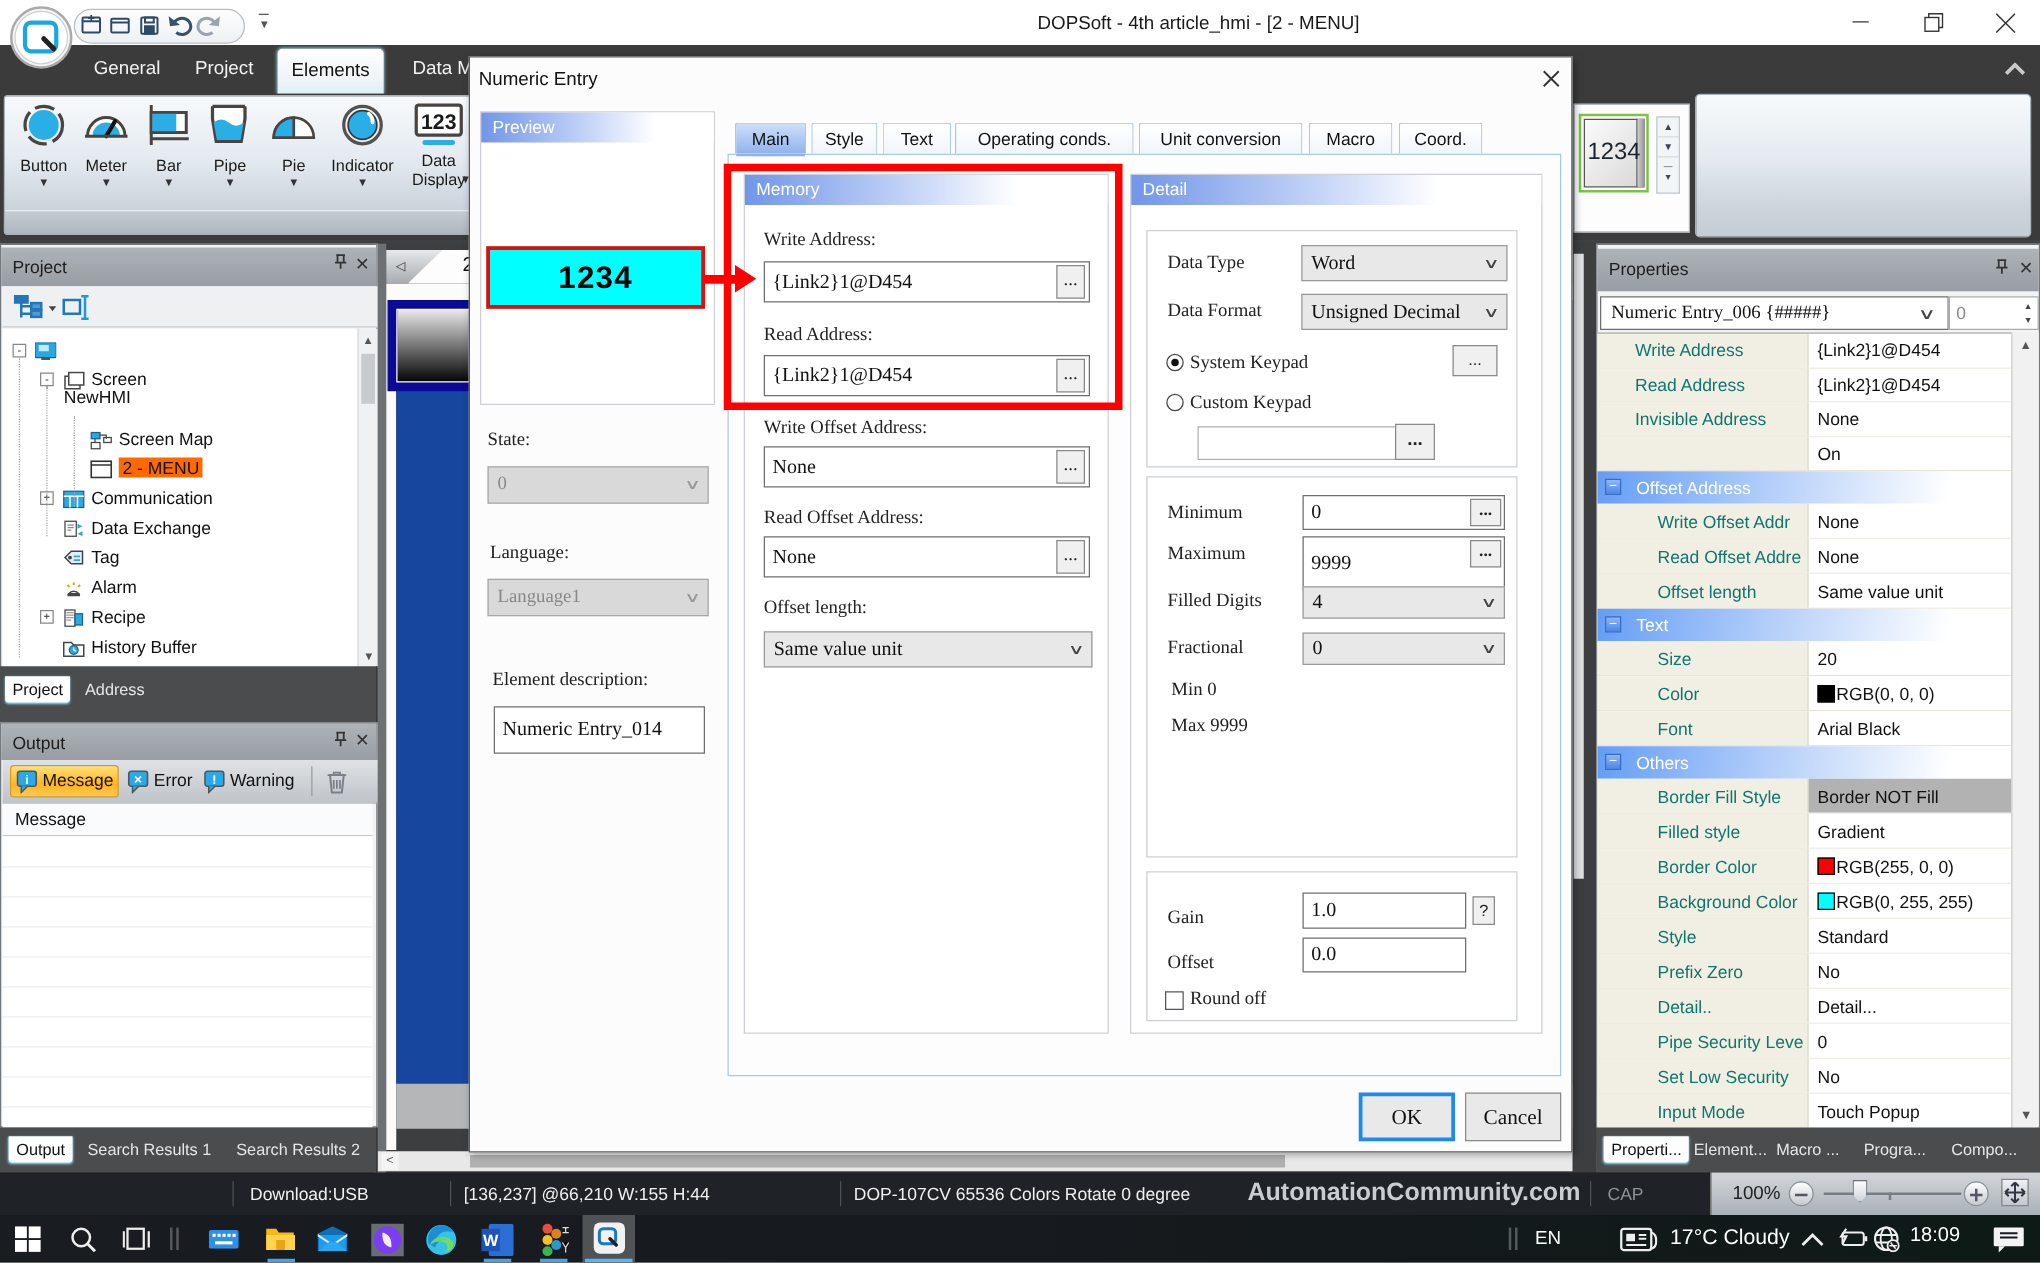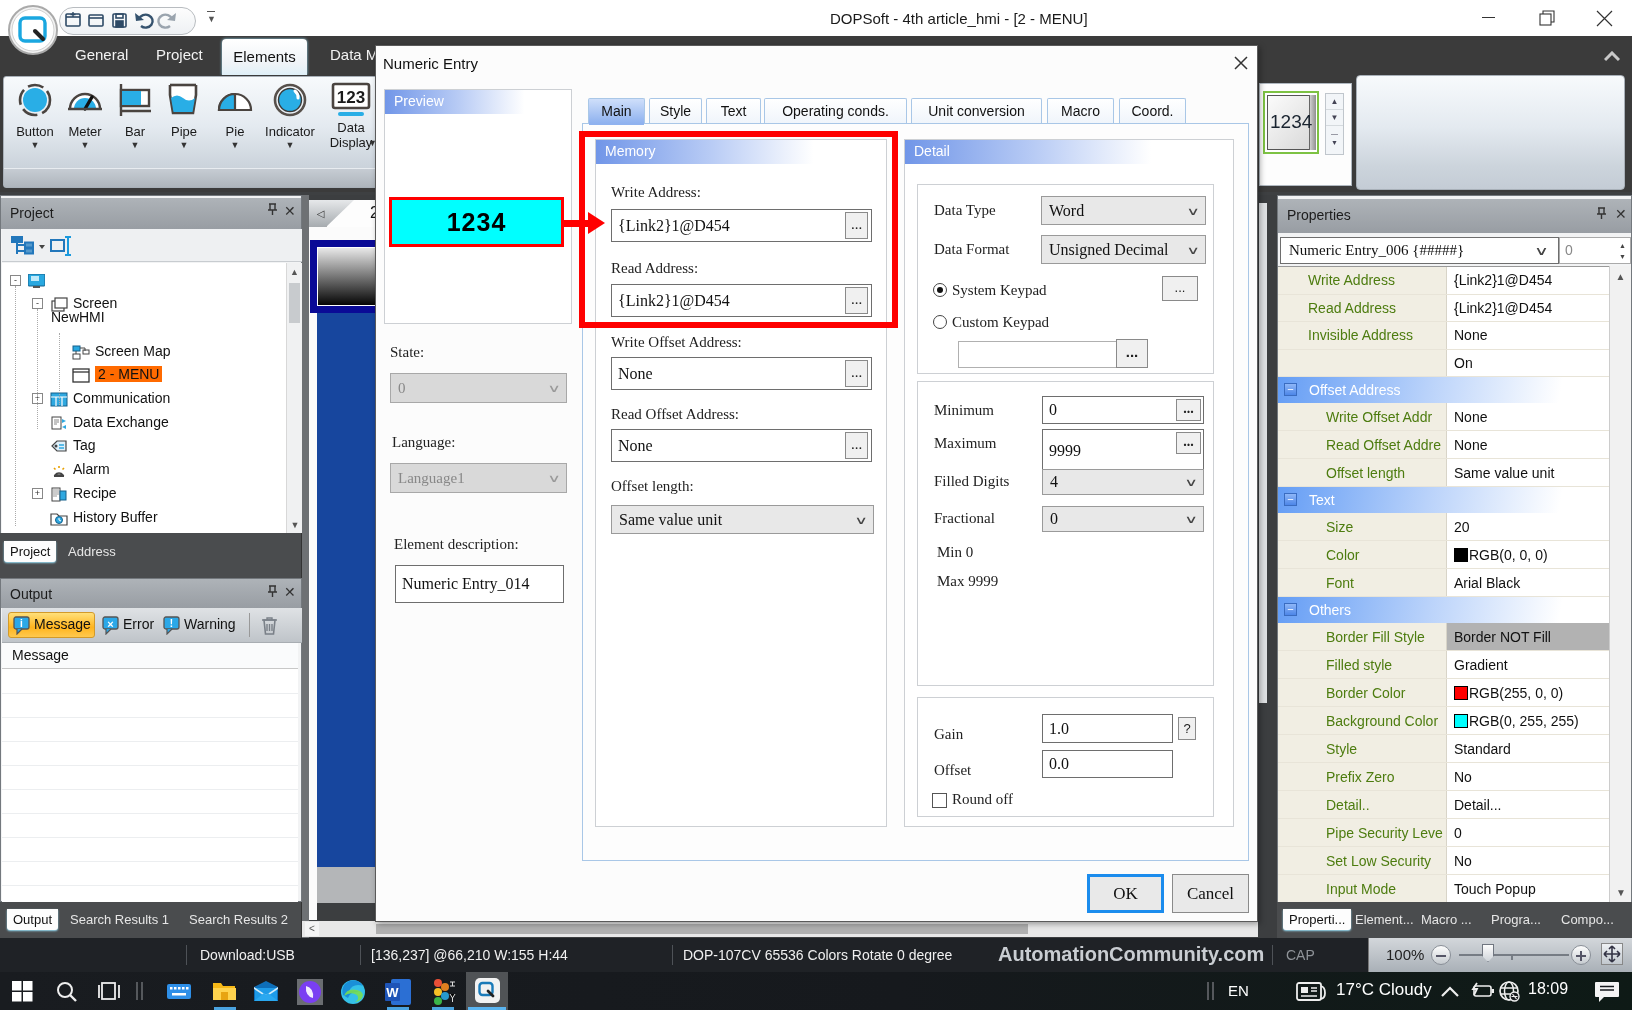--- a/index.html
+++ b/index.html
@@ -32,21 +32,21 @@
 .btab { position:absolute; font-size:13px; color:#e6e6e6; padding:3px 6px; }
 .btabsel { background:#fdfdfd; color:#111; border-radius:0 0 3px 3px; box-shadow:0 1px 2px #9adef5; }
 
 
 .trow { position:absolute; height:24px; font-size:14px; color:#111; }
 .expbox { position:absolute; width:11px; height:11px; background:#fff; border:1px solid #888; font-size:9px; line-height:9px; text-align:center; color:#333; top:6px; }
 .ticon { position:absolute; width:16px; height:14px; top:5px; }
 
 
 .prow { position:absolute; left:0; width:331px; border-bottom:1px solid #e8e4d8; }
-.plab { position:absolute; left:0; top:0; bottom:0; width:169px; background:#f1eee3; border-right:1px solid #d8d4c8; font-size:14px; color:#4d7c0f;text-align:center; }
+.plab { position:absolute; left:0; top:0; bottom:0; width:169px; background:#f1eee3; border-right:1px solid #d8d4c8; font-size:14px; color:#0f766e;text-align:center; }
 .plab span { position:absolute; top:50%; transform:translateY(-50%); white-space:nowrap; }
 .pval { position:absolute; left:169px; top:0; bottom:0; right:0; background:#fff; font-size:14px; color:#111; }
 .pval > span.vt { position:absolute; left:7px; top:50%; transform:translateY(-50%); white-space:nowrap; }
 .phdr { position:absolute; left:0; width:331px; background:linear-gradient(100deg,#649df5,#b9d2fa 45%,#ffffff 85%); color:#fff; font-size:14px; }
 .phdr .mbox { position:absolute; left:6px; top:6px; width:13px; height:13px; background:linear-gradient(#8fb7f7,#4d86e8); border:1px solid #3a6cc0; color:#fff; font-size:11px; line-height:11px; text-align:center; }
 .phdr span.t { position:absolute; left:31px; top:50%; transform:translateY(-50%); }
 .swatch { display:inline-block; width:14px; height:14px; border:1px solid #000; vertical-align:-2px; margin-right:1px; }
 
 
 #dialog { left:375px; top:45px; width:883px; height:877px; background:#fcfcfc; border:1px solid #5a5a5a; box-shadow:2px 2px 6px rgba(0,0,0,0.35); }

